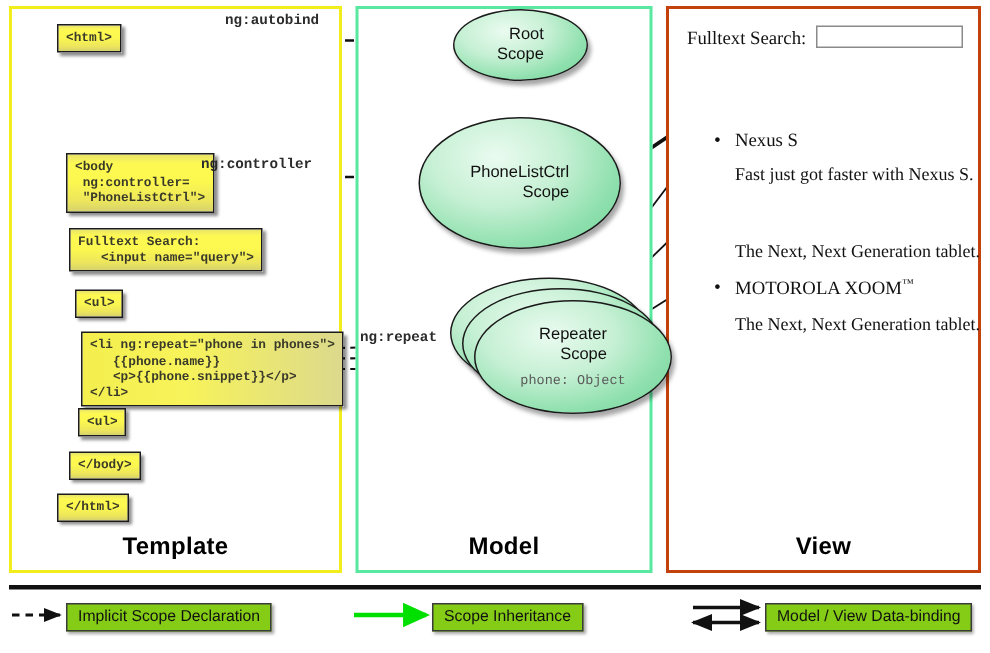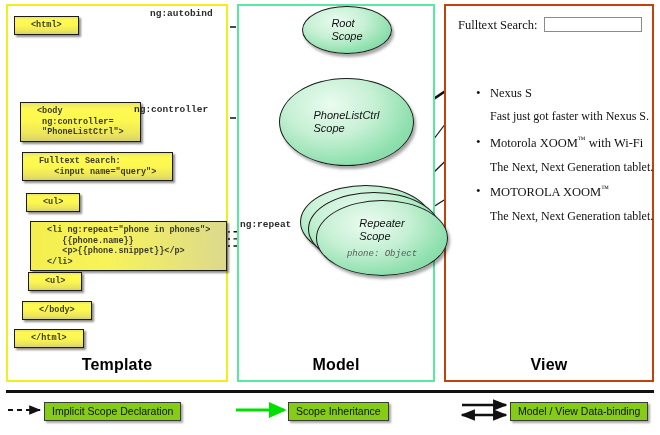--- a/index.html
+++ b/index.html
@@ -17,21 +17,21 @@
   .panel-title{position:absolute;width:100%;text-align:center;bottom:6px;
                font-size:16px;font-weight:bold;color:#000000;letter-spacing:.2px;}
 
   
   .ybox{position:absolute;box-sizing:border-box;
         border:1px solid #1b1b1b;
         background:linear-gradient(to bottom,#e9e36a 0%,#fdf952 16%,#fcf84f 48%,#ece55c 82%,#d6d26d 100%);
         box-shadow:2px 2px 2px rgba(0,0,0,.45);
         font-family:"Liberation Mono","DejaVu Sans Mono",monospace;
         font-size:8.5px;line-height:10.5px;color:#3a3a2a;font-weight:bold;
-        padding:3px 16px;white-space:pre;}
+        padding:3px 5px;white-space:pre;margin-left:24px;}
   .ybox.wide{background:linear-gradient(to right,#f4ef4e 0%,#f7f35a 40%,#dcd98d 100%);}
 
   #b-html      {left:14px; top:16px;  }
   #b-body      {left:20px; top:102px; }
   #b-search    {left:22px; top:152px; }
   #b-ul1       {left:26px; top:193px; }
   #b-li        {left:30px; top:221px; }
   #b-ul2       {left:28px; top:272px; }
   #b-bodyend   {left:22px; top:301px; }
   #b-htmlend   {left:14px; top:329px; }
@@ -42,21 +42,21 @@
   #lab-autobind  {left:150px;top:8px;}
   #lab-controller{left:134px;top:104px;}
   #lab-repeat    {left:240px;top:219px;}
 
   
   .scope{position:absolute;border-radius:50%;
          border:1.6px solid #1a1a1a;
          background:radial-gradient(ellipse at 38% 30%,#eafbf0 0%,#c6f0d4 38%,#8fe0ae 70%,#6fd396 100%);
          box-shadow:2px 3px 3px rgba(0,0,0,.35);
          display:flex;flex-direction:column;align-items:center;justify-content:center;
-         text-align:left;color:#111;font-style:italic;}
+         text-align:right;color:#111;}
   .scope .ttl{font-size:11px;line-height:13px;font-weight:normal;}
   .scope .fields{margin-top:6px;font-family:"Liberation Mono","DejaVu Sans Mono",monospace;
                  font-size:9px;line-height:11px;}
   .scope .fields .b{font-weight:bold;color:#111;}
   .scope .fields .g{color:#5a5a5a;}
 
   #sc-root  {left:302px;top:6px;  width:88px;height:46px;}
   #sc-ctrl  {left:279px;top:78px; width:133px;height:86px;}
   #sc-rep3  {left:300px;top:185px;width:130px;height:72px;}
   #sc-rep2  {left:308px;top:192px;width:130px;height:72px;}
@@ -204,21 +204,20 @@
     </div>
   </div>
 
   <div id="view-inner">
     <div id="view-search-label">Fulltext Search:</div>
     <input id="view-search-input" type="text" placeholder="" style="">
 
     <div class="vbullet" id="v-b1"><span>Nexus S</span></div>
     <div class="vdesc" id="v-d1">Fast just got faster with Nexus S.</div>
 
-    <div class="vbullet" id="v-b2"><span>Motorola XOOM</span><span class="tm">™</span><span>  with Wi-Fi</span></div>
     <div class="vdesc" id="v-d2">The Next, Next Generation tablet.</div>
 
     <div class="vbullet" id="v-b3"><span>MOTOROLA XOOM</span><span class="tm">™</span></div>
     <div class="vdesc" id="v-d3">The Next, Next Generation tablet.</div>
   </div>
 
   <div id="legend">
     <div id="legend-rule"></div>
 
     <svg class="layer" style="height:47px;z-index:1">

